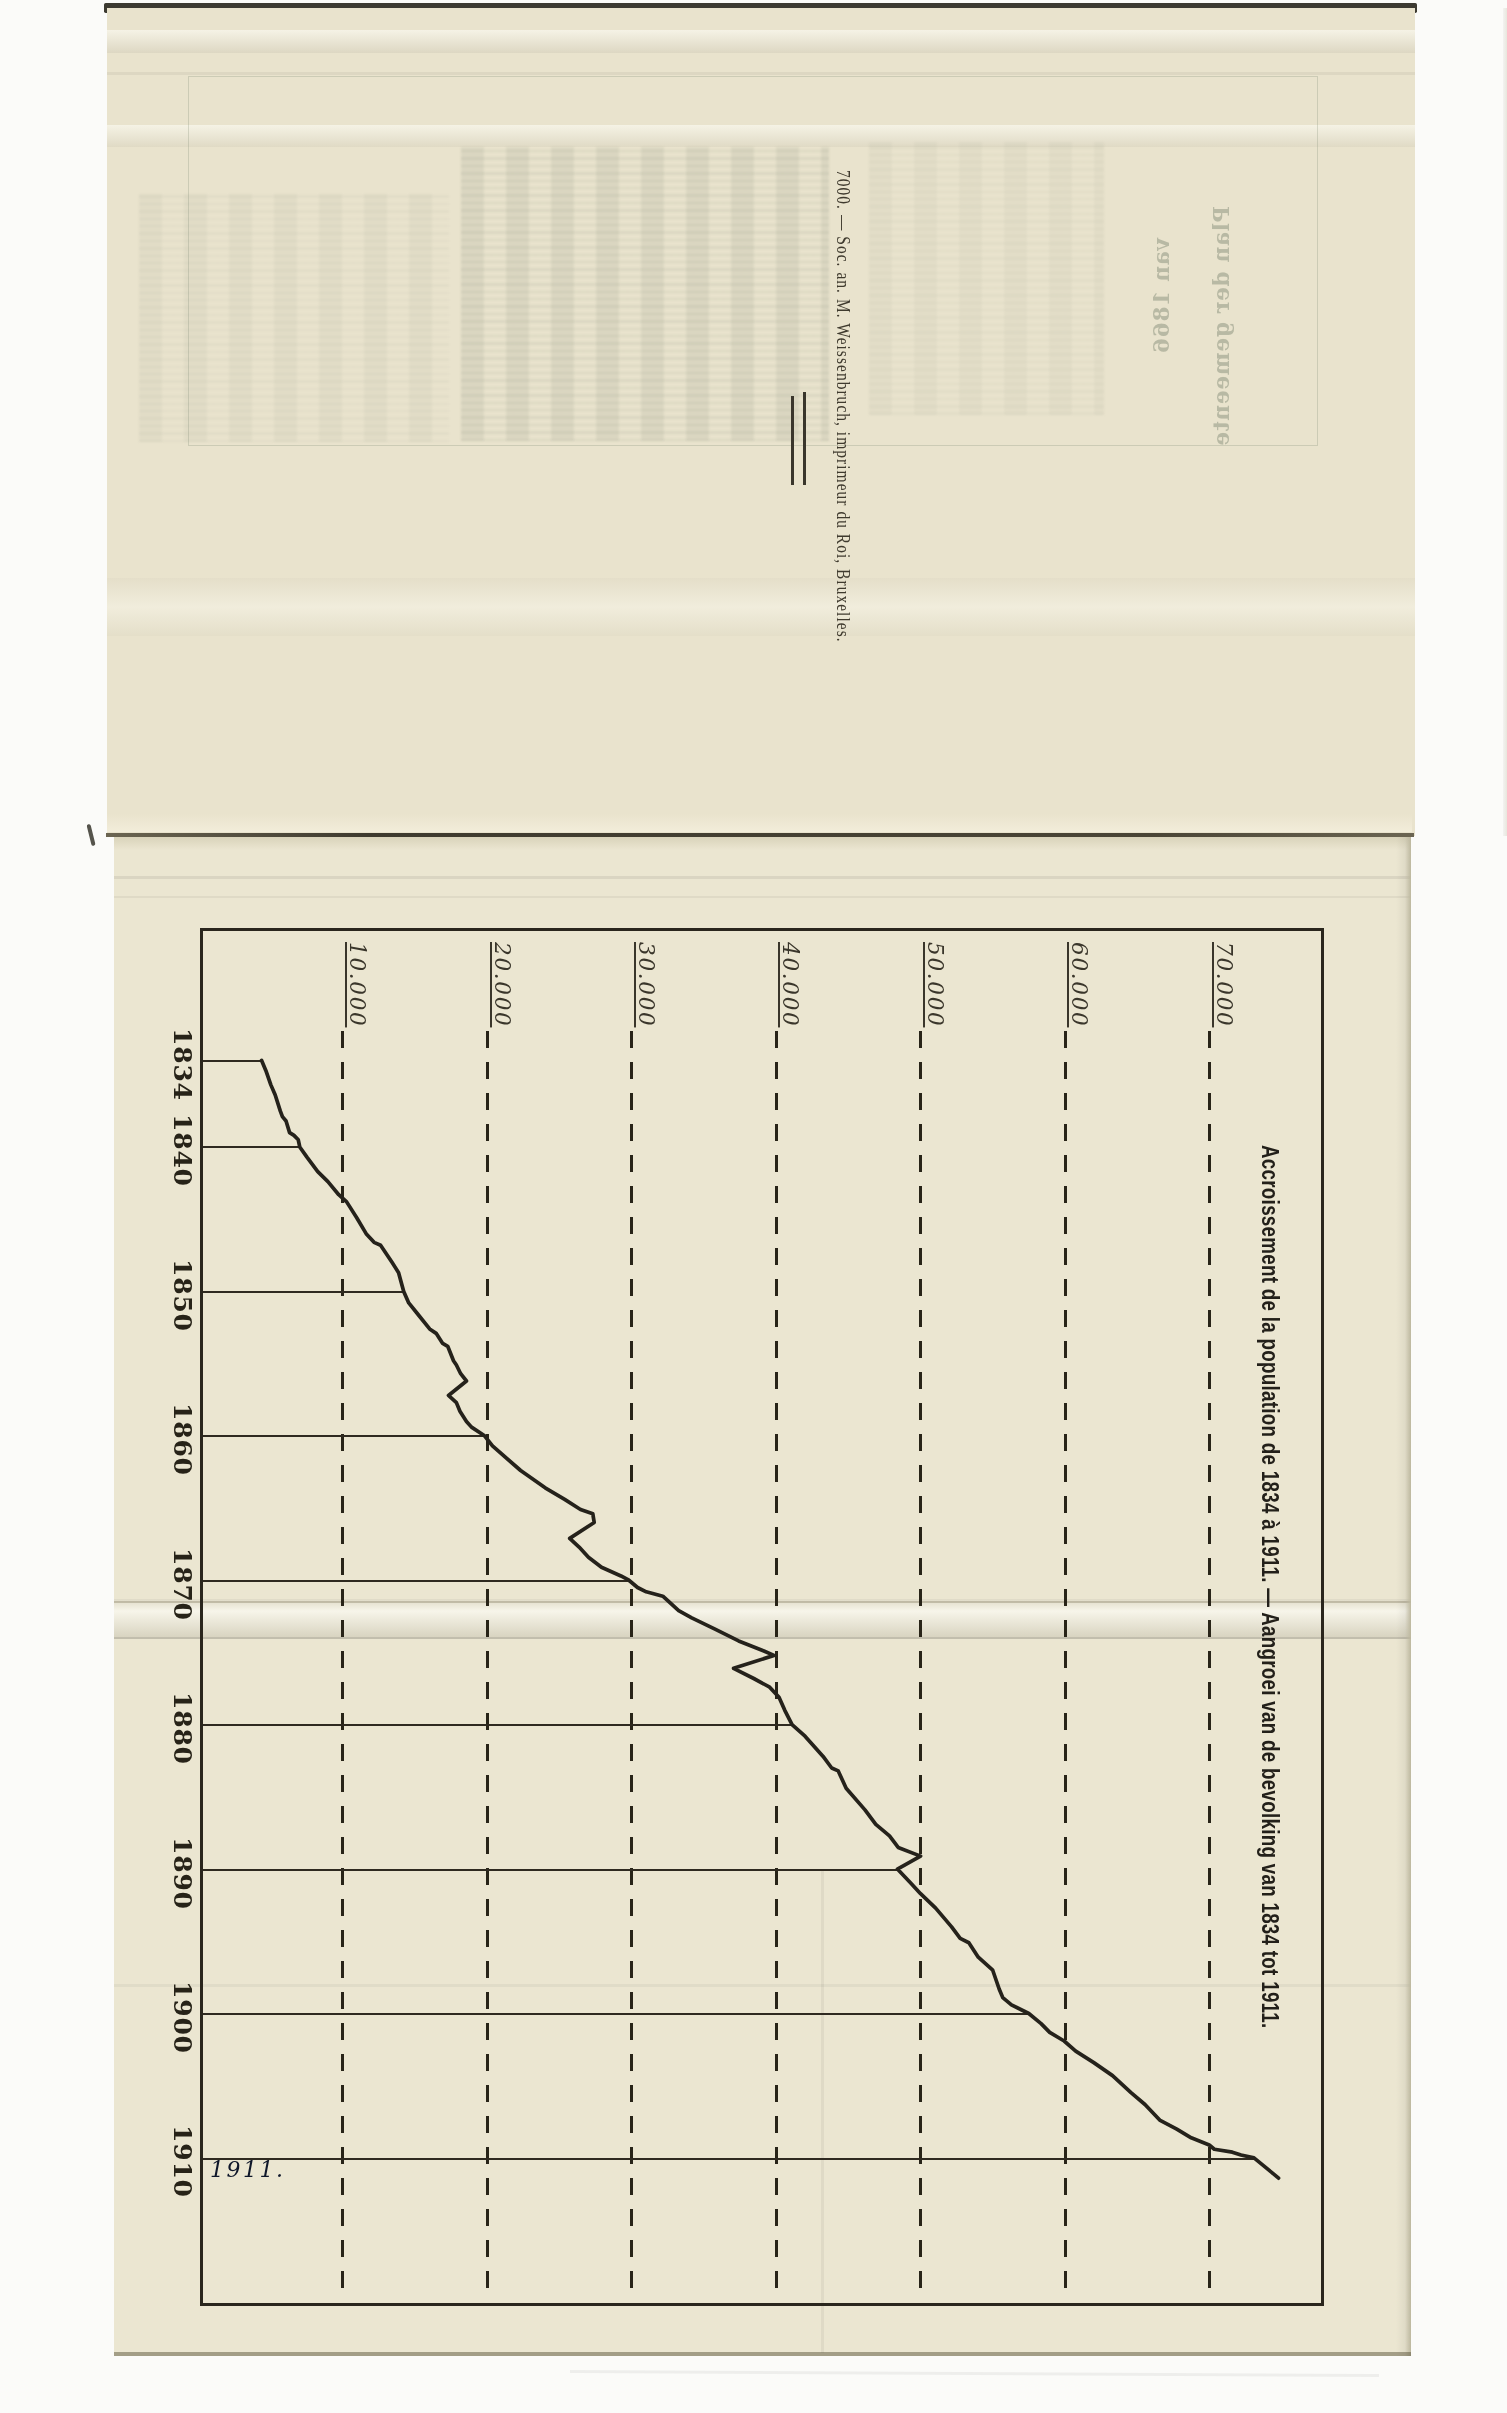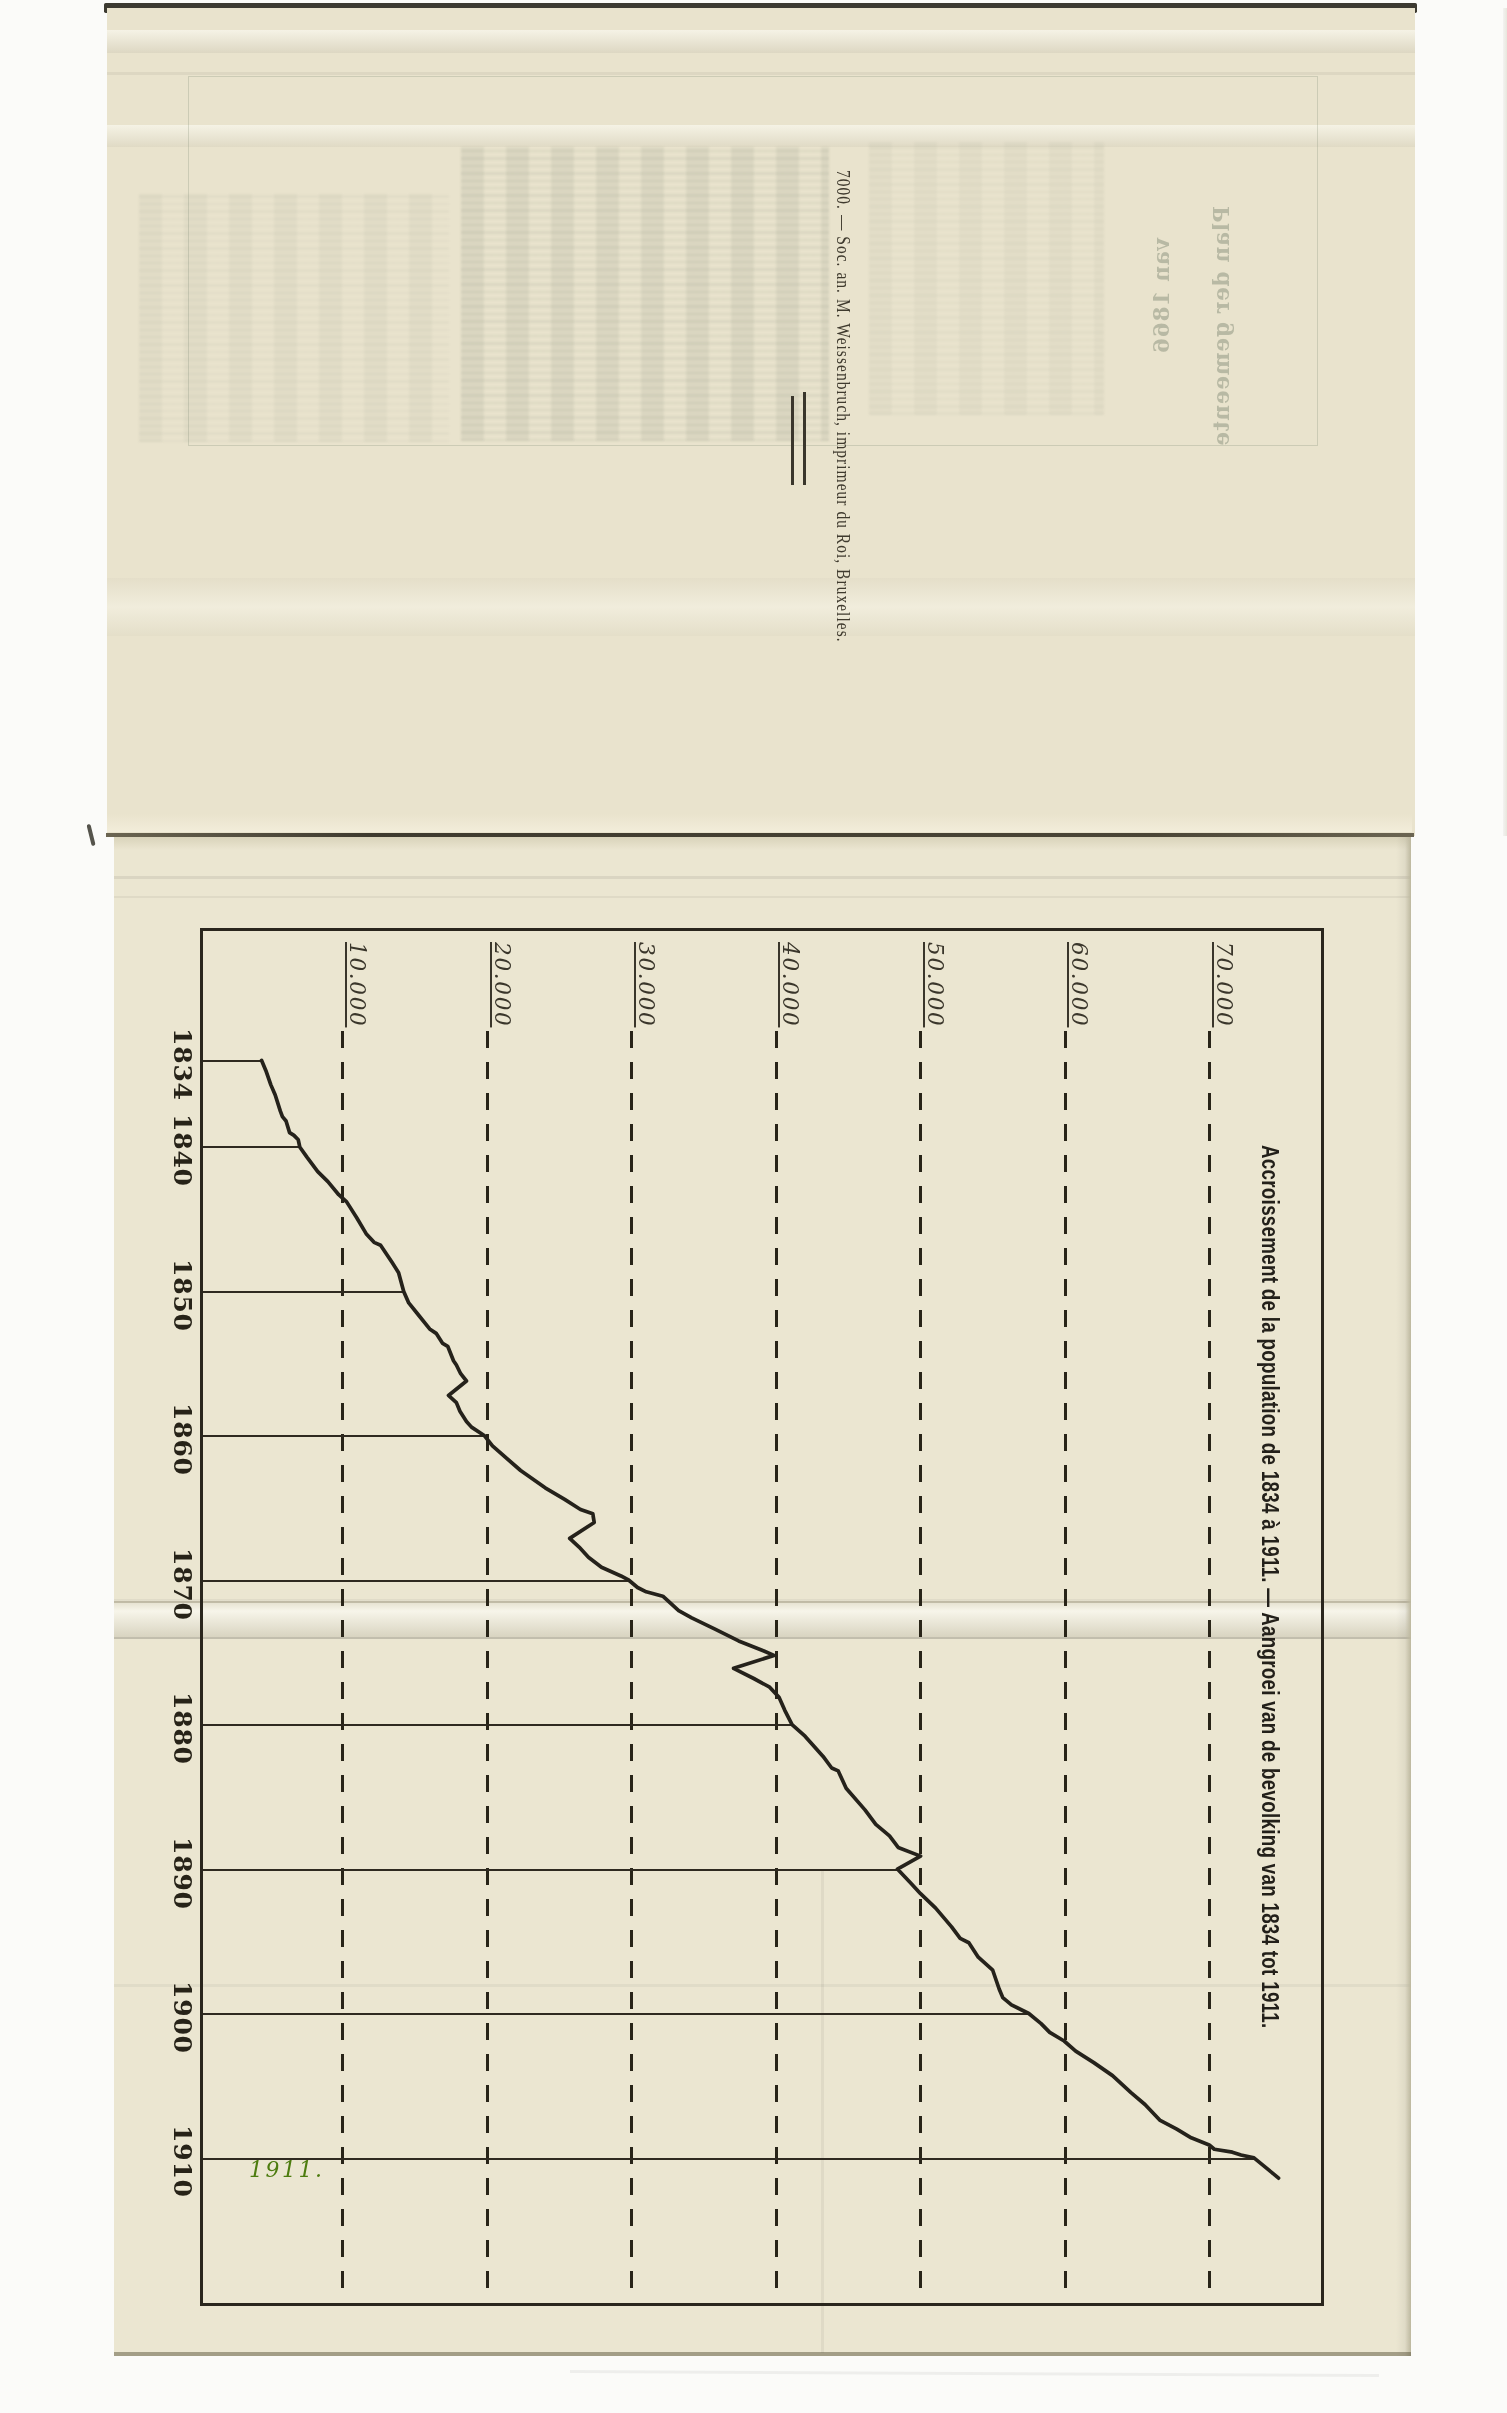--- a/index.html
+++ b/index.html
@@ -47,21 +47,21 @@
   #chart-title span{display:inline-block;transform:scaleX(0.78);transform-origin:0 0;letter-spacing:0.4px;}
   .ylabel{position:absolute;transform:rotate(90deg);transform-origin:0 0;white-space:nowrap;
         font:bold 25px "DejaVu Serif",serif;line-height:26.4px;letter-spacing:0.8px;color:#272318;}
   .vlabel{position:absolute;transform:rotate(90deg);transform-origin:0 0;white-space:nowrap;
         font:italic 21.5px "DejaVu Serif",serif;line-height:28px;letter-spacing:1.7px;color:#3a362b;
         text-decoration:underline;text-decoration-thickness:1.7px;text-underline-offset:3.3px;}
   .gline{position:absolute;top:1031px;height:1267px;width:3.3px;
         background:repeating-linear-gradient(180deg,#282418 0px,#282418 17.3px,rgba(0,0,0,0) 17.3px,rgba(0,0,0,0) 31px);}
   .dline{position:absolute;height:1.7px;background:#2f2a20;left:203px;}
   #annotation-1911{left:210px;top:2157px;font:italic 22px "DejaVu Serif",serif;
-        letter-spacing:2.5px;color:#4d7c0f;margin-left:39px;}
+        letter-spacing:2.5px;color:#0f172a;}
   #curve-svg{left:0;top:0;width:1507px;height:2413px;}
 </style>
 </head>
 <body>
 
 <div id="scan">
 
   <div class="abs" id="top-strip"></div>
 
   <div class="abs" id="back-page">

